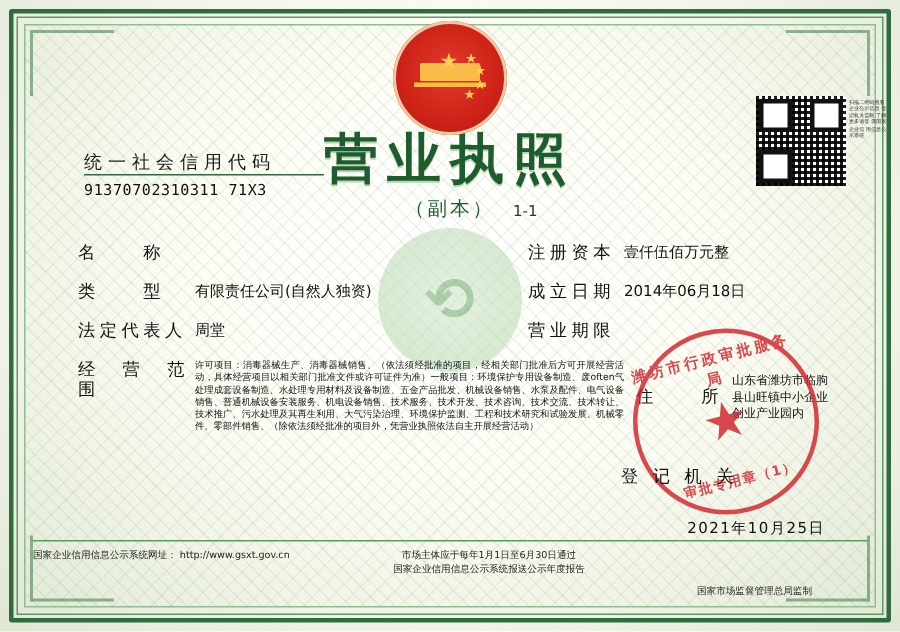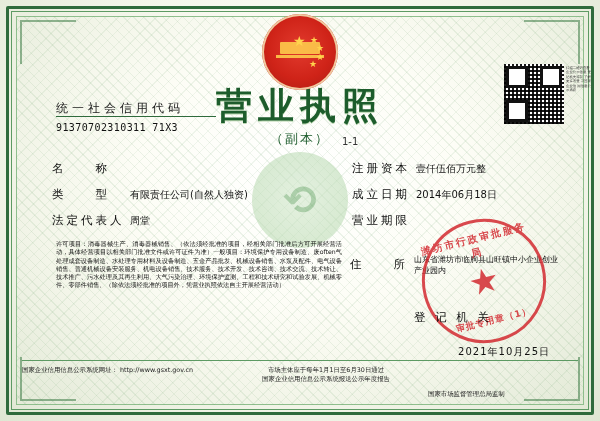--- a/index.html
+++ b/index.html
@@ -190,21 +190,21 @@
 
   
   .footer{
     position:absolute;left:22px;right:22px;bottom:22px;z-index:3;
     border-top:1px solid #5d9a63;padding-top:5px;
     display:flex;justify-content:space-between;align-items:flex-start;
     font-size:6.4px;color:#222;line-height:9px;
   }
   .footer .mid{text-align:center;flex:1;}
   .footer .left{width:202px;}
-  .footer .right{width:150px;text-align:left;margin-top:24px;}
+  .footer .right{width:150px;text-align:center;margin-top:24px;}
 </style>
 </head>
 <body>
 
 <div class="cert">
 
   <div class="frame-outer"></div>
   <div class="frame-mid"></div>
   <div class="frame-inner"></div>
   <div class="guilloche"></div>
@@ -275,20 +275,21 @@
       <div class="col-left">
         <div class="lbl">法定代表人</div>
         <div class="val">周堂</div>
       </div>
       <div class="col-right">
         <div class="lbl-r">营业期限</div>
       </div>
     </div>
 
     <div class="row scope-wrap">
+      <div class="lbl">经 营 范 围</div>
       <div class="scope-text">许可项目：消毒器械生产、消毒器械销售、（依法须经批准的项目，经相关部门批准后方可开展经营活动，具体经营项目以相关部门批准文件或许可证件为准）一般项目：环境保护专用设备制造、废often气处理成套设备制造、水处理专用材料及设备制造、五金产品批发、机械设备销售、水泵及配件、电气设备销售、普通机械设备安装服务、机电设备销售、技术服务、技术开发、技术咨询、技术交流、技术转让、技术推广、污水处理及其再生利用、大气污染治理、环境保护监测、工程和技术研究和试验发展、机械零件、零部件销售、（除依法须经批准的项目外，凭营业执照依法自主开展经营活动）</div>
       <div class="addr-block">
         <div class="lbl-r">住　　所</div>
         <div class="addr-text">山东省潍坊市临朐县山旺镇中小企业创业产业园内</div>
       </div>
     </div>
 
   </div>
 
   <div class="reg-org">登 记 机 关</div>

